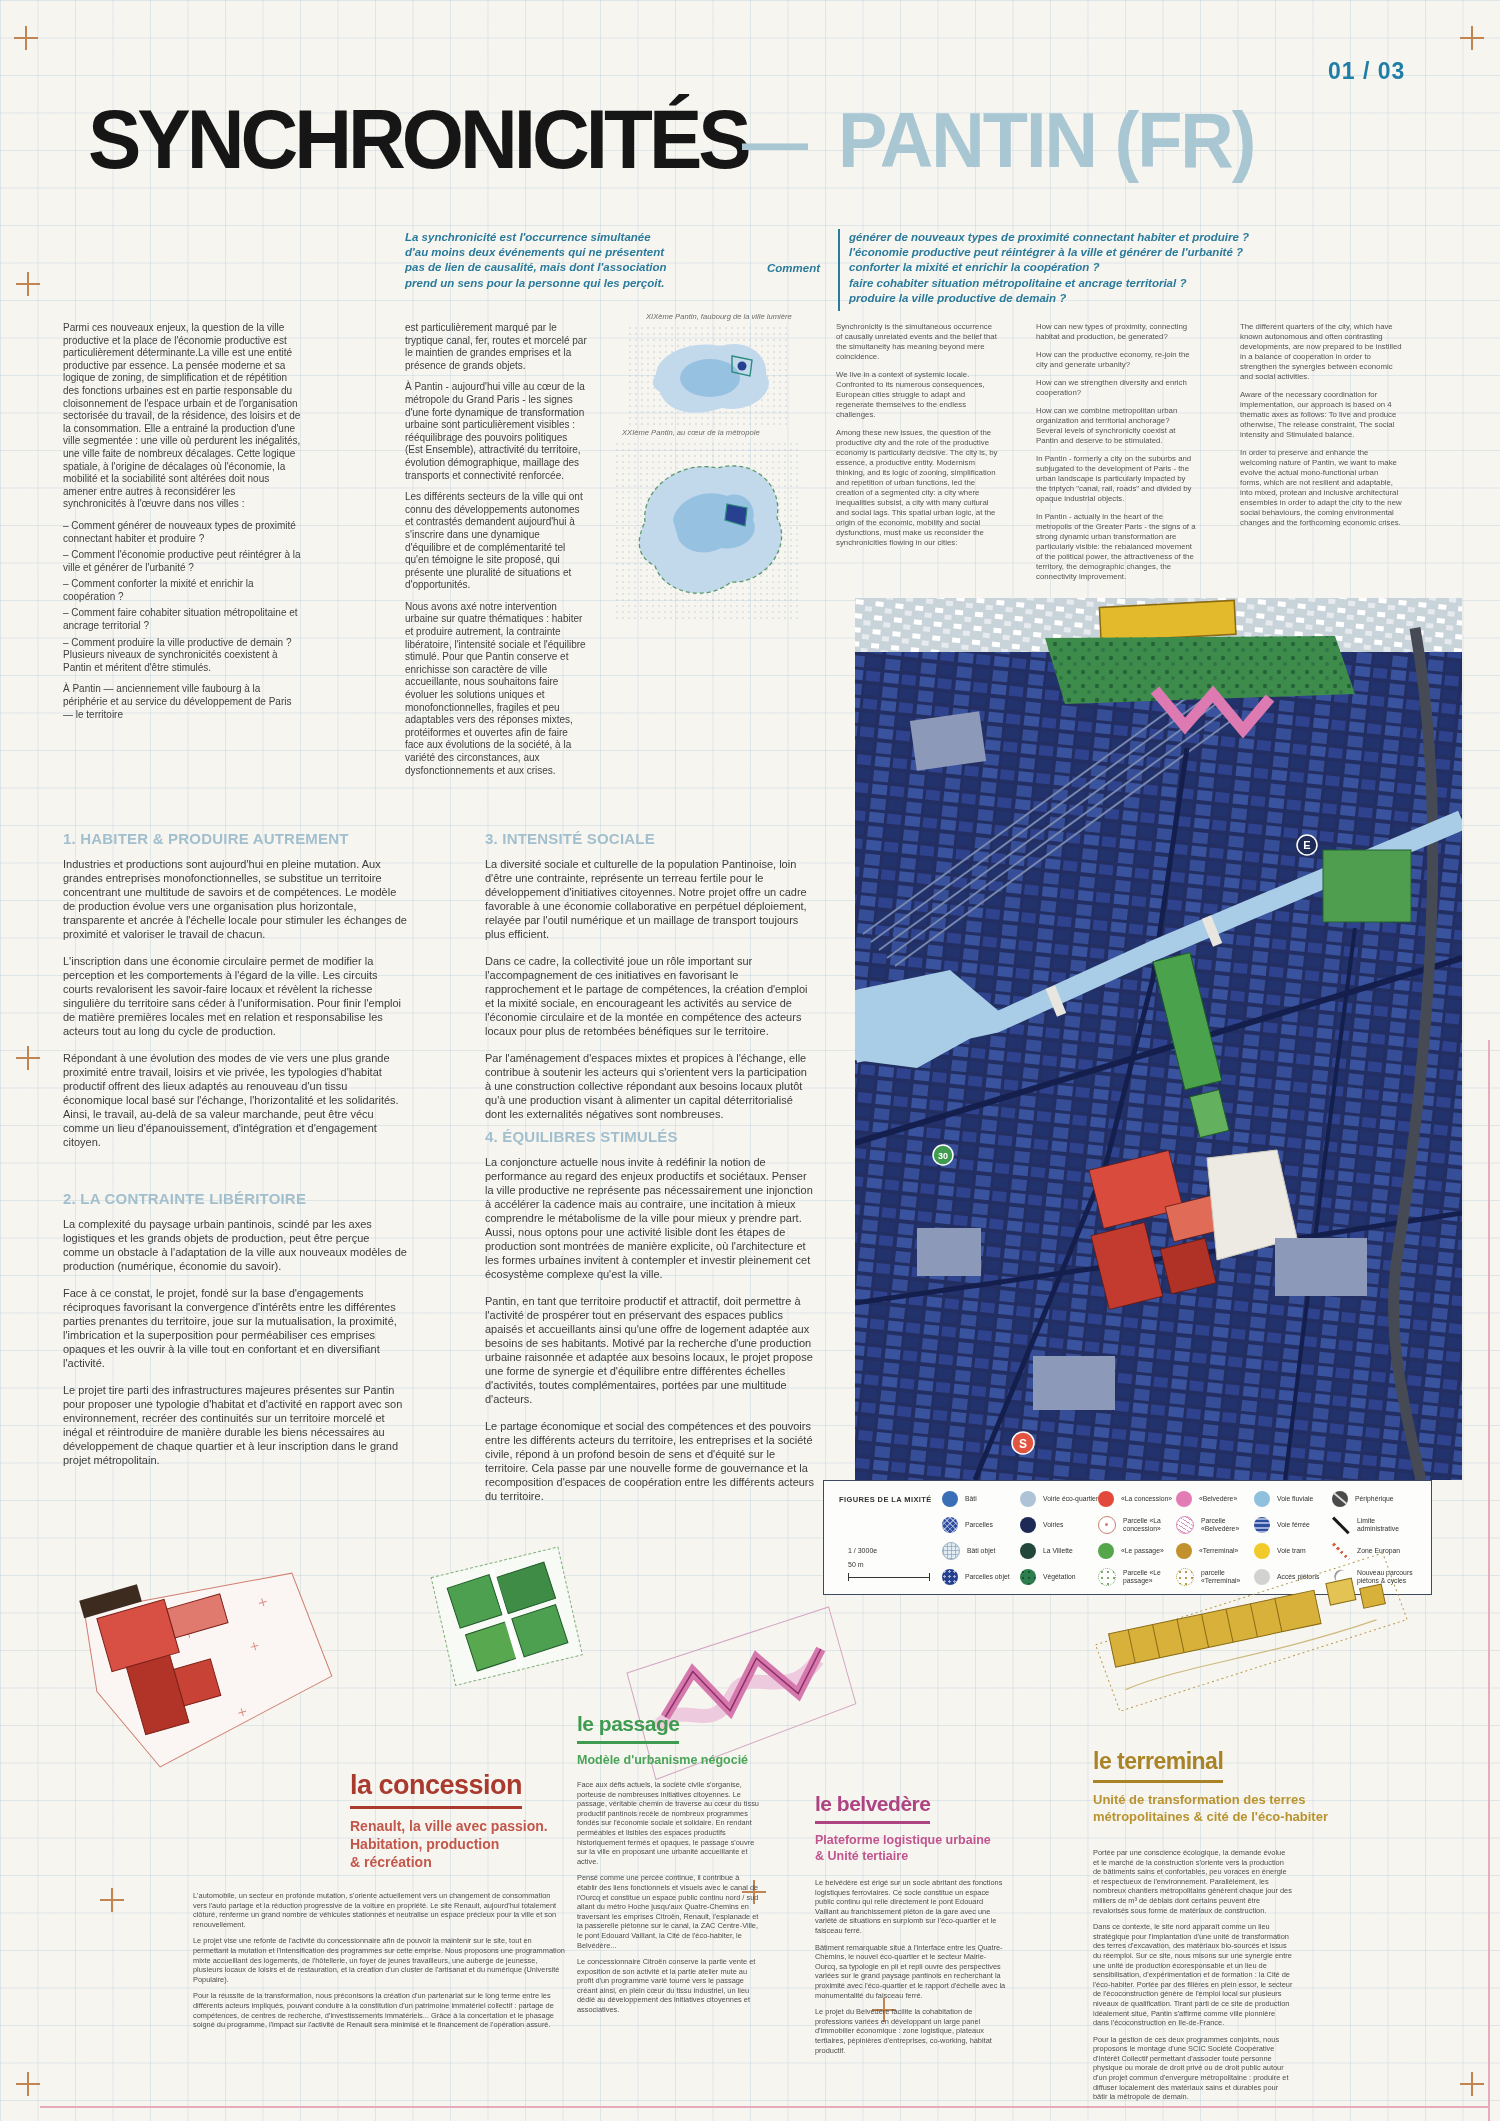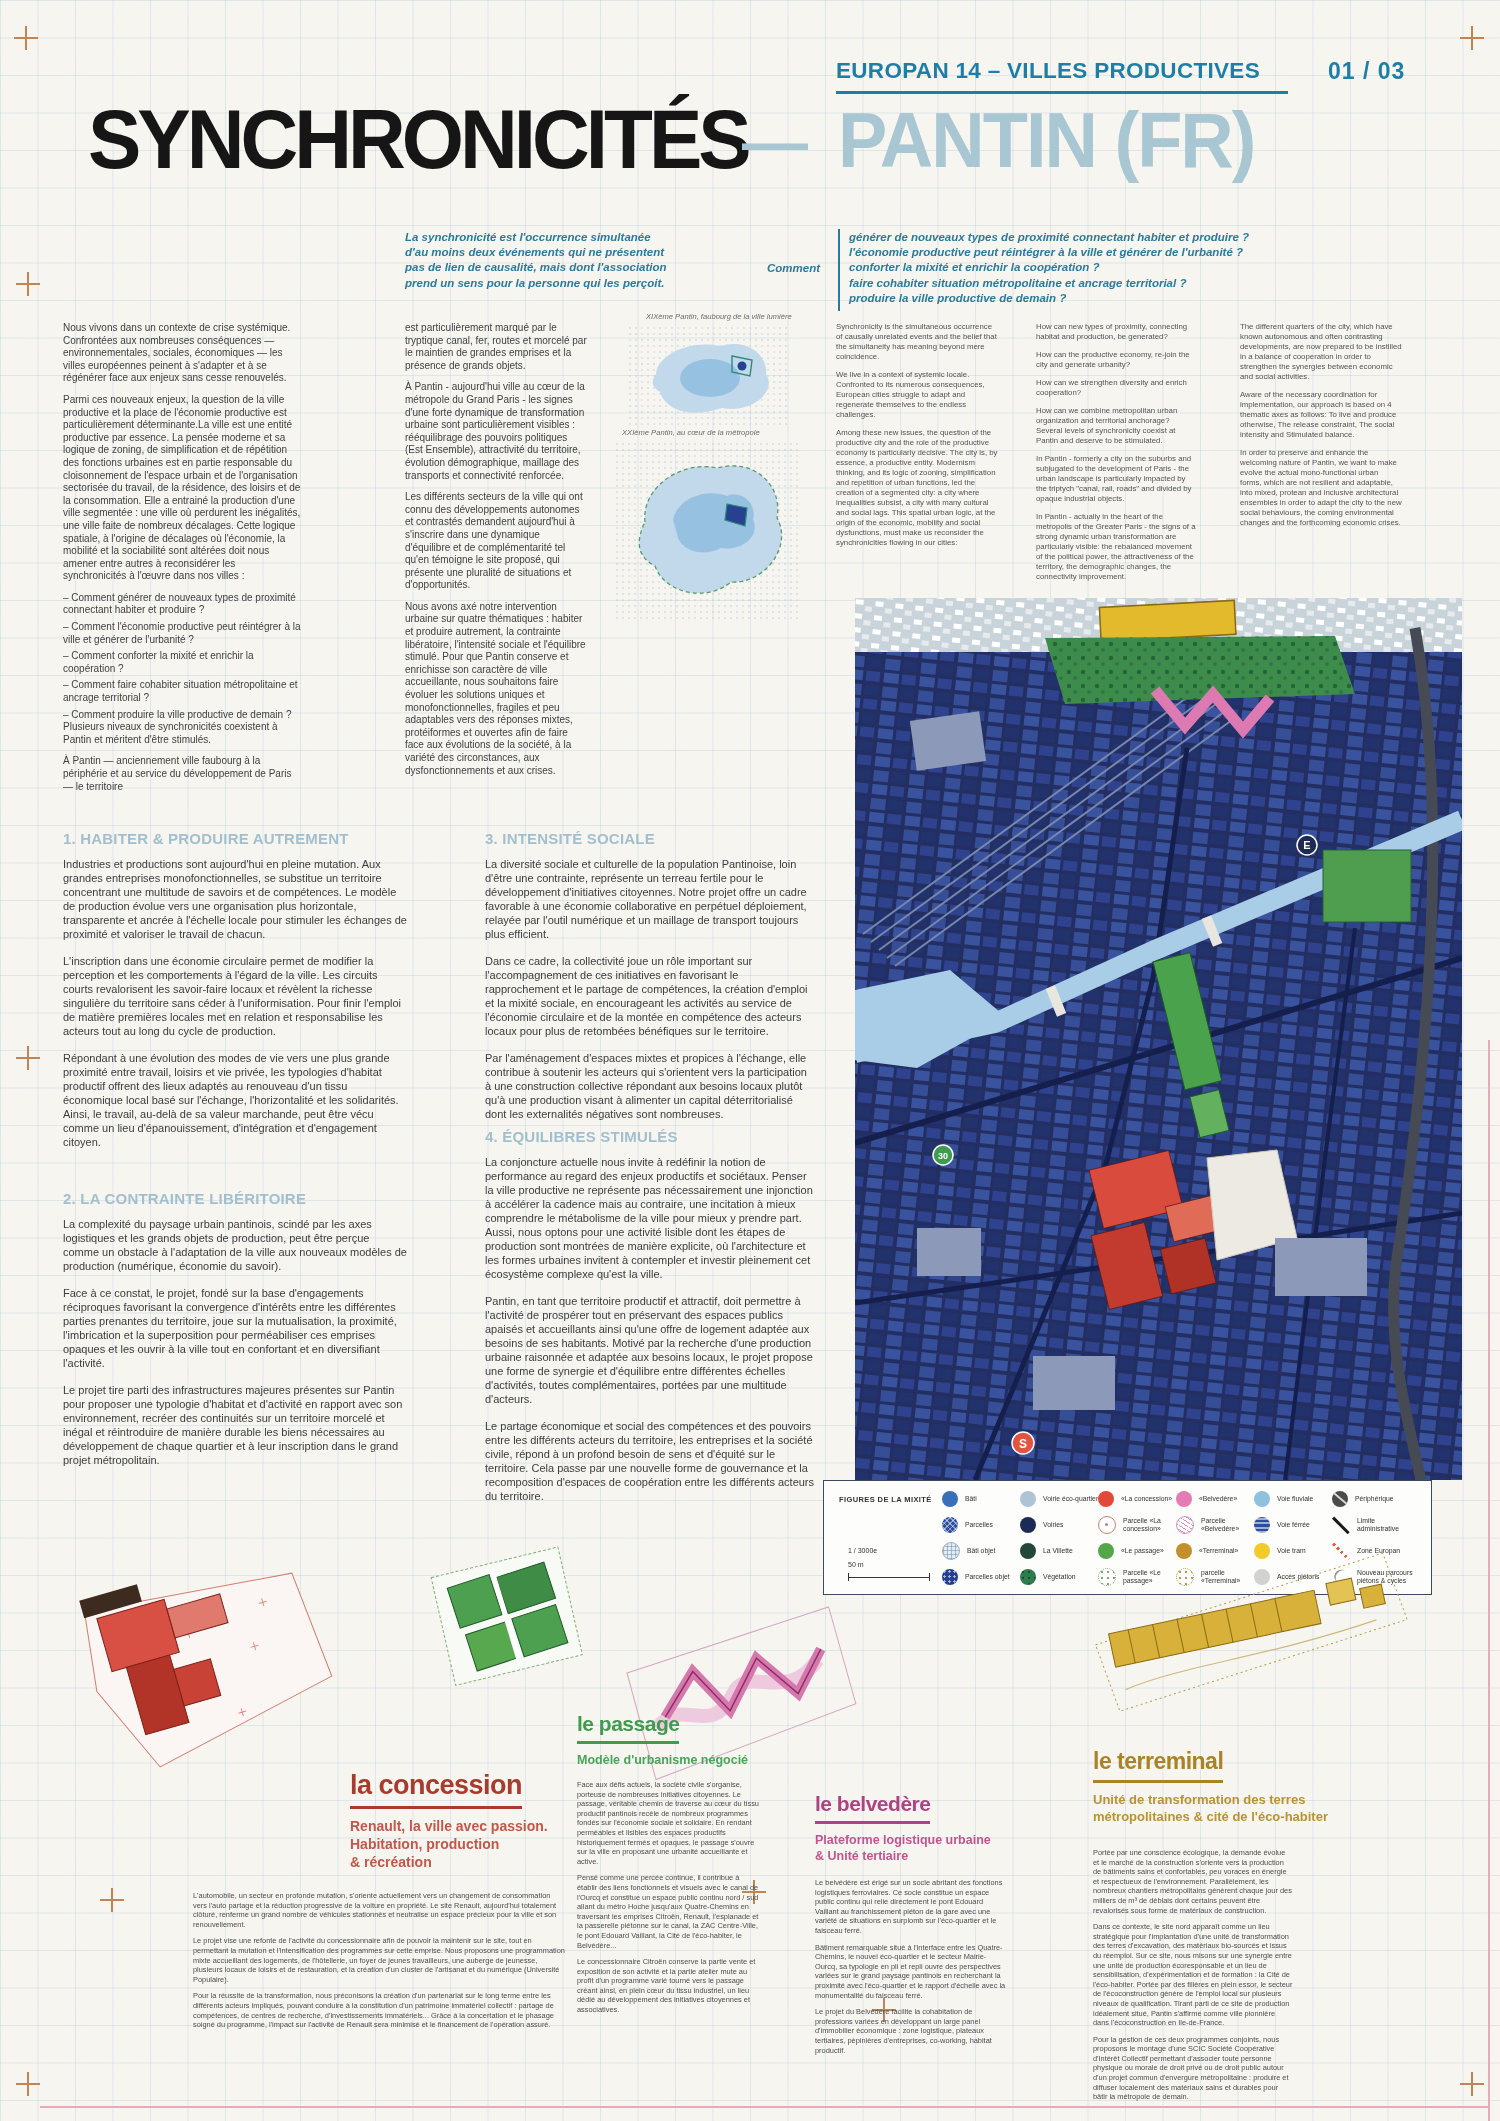--- a/index.html
+++ b/index.html
@@ -87,21 +87,20 @@
   <div class="reg" style="left:16px;top:272px;"></div>
   <div class="reg" style="left:16px;top:1046px;"></div>
   <div class="reg" style="left:16px;top:2072px;"></div>
   <div class="reg" style="left:1460px;top:2072px;"></div>
   <div class="reg" style="left:742px;top:1880px;"></div>
   <div class="reg" style="left:872px;top:1998px;"></div>
   <div class="reg" style="left:100px;top:1888px;"></div>
   <div class="abs roseline-v" style="left:1488px;top:1040px;height:1081px;"></div>
   <div class="abs roseline-h" style="left:40px;top:2106px;width:1448px;"></div>
 
-  <div class="abs comp" style="left:836px;top:58px;">EUROPAN 14 – VILLES PRODUCTIVES</div>
   <div class="abs pageno" style="left:1328px;top:58px;">01 / 03</div>
 
   <div class="abs t-main" style="left:88px;top:92px;">SYNCHRONICITÉS</div>
   <div class="abs t-dash" style="left:742px;top:104px;">—</div>
   <div class="abs t-site" style="left:838px;top:96px;">PANTIN (FR)</div>
 
   <div class="abs epi" style="left:405px;top:230px;">
     <div>La synchronicité est l'occurrence simultanée</div>
     <div>d'au moins deux événements qui ne présentent</div>
     <div>pas de lien de causalité, mais dont l'association</div>
@@ -111,21 +110,20 @@
   <div class="abs epi-bar" style="left:838px;top:229px;"></div>
   <div class="abs epi" style="left:849px;top:230px;">
     <div>générer de nouveaux types de proximité connectant habiter et produire ?</div>
     <div>l'économie productive peut réintégrer à la ville et générer de l'urbanité ?</div>
     <div>conforter la mixité et enrichir la coopération ?</div>
     <div>faire cohabiter situation métropolitaine et ancrage territorial ?</div>
     <div>produire la ville productive de demain ?</div>
   </div>
 
   <div class="abs intro" style="left:63px;top:322px;width:238px;height:498px;overflow:hidden;">
-    <p>Nous vivons dans un contexte de crise systémique. Confrontées aux nombreuses conséquences — environnementales, sociales, économiques — les villes européennes peinent à s'adapter et à se régénérer face aux enjeux sans cesse renouvelés.</p>
     <p>Parmi ces nouveaux enjeux, la question de la ville productive et la place de l'économie productive est particulièrement déterminante.La ville est une entité productive par essence. La pensée moderne et sa logique de zoning, de simplification et de répétition des fonctions urbaines est en partie responsable du cloisonnement de l'espace urbain et de l'organisation sectorisée du travail, de la résidence, des loisirs et de la consommation. Elle a entrainé la production d'une ville segmentée : une ville où perdurent les inégalités, une ville faite de nombreux décalages. Cette logique spatiale, à l'origine de décalages où l'économie, la mobilité et la sociabilité sont altérées doit nous amener entre autres à reconsidérer les synchronicités à l'œuvre dans nos villes :</p>
     <p class="li">– Comment générer de nouveaux types de proximité connectant habiter et produire ?</p>
     <p class="li">– Comment l'économie productive peut réintégrer à la ville et générer de l'urbanité ?</p>
     <p class="li">– Comment conforter la mixité et enrichir la coopération ?</p>
     <p class="li">– Comment faire cohabiter situation métropolitaine et ancrage territorial ?</p>
     <p>– Comment produire la ville productive de demain ? Plusieurs niveaux de synchronicités coexistent à Pantin et méritent d'être stimulés.</p>
     <p>À Pantin — anciennement ville faubourg à la périphérie et au service du développement de Paris — le territoire</p>
   </div>
   <div class="abs intro" style="left:405px;top:322px;width:182px;height:498px;overflow:hidden;">
     <p>est particulièrement marqué par le tryptique canal, fer, routes et morcelé par le maintien de grandes emprises et la présence de grands objets.</p>

